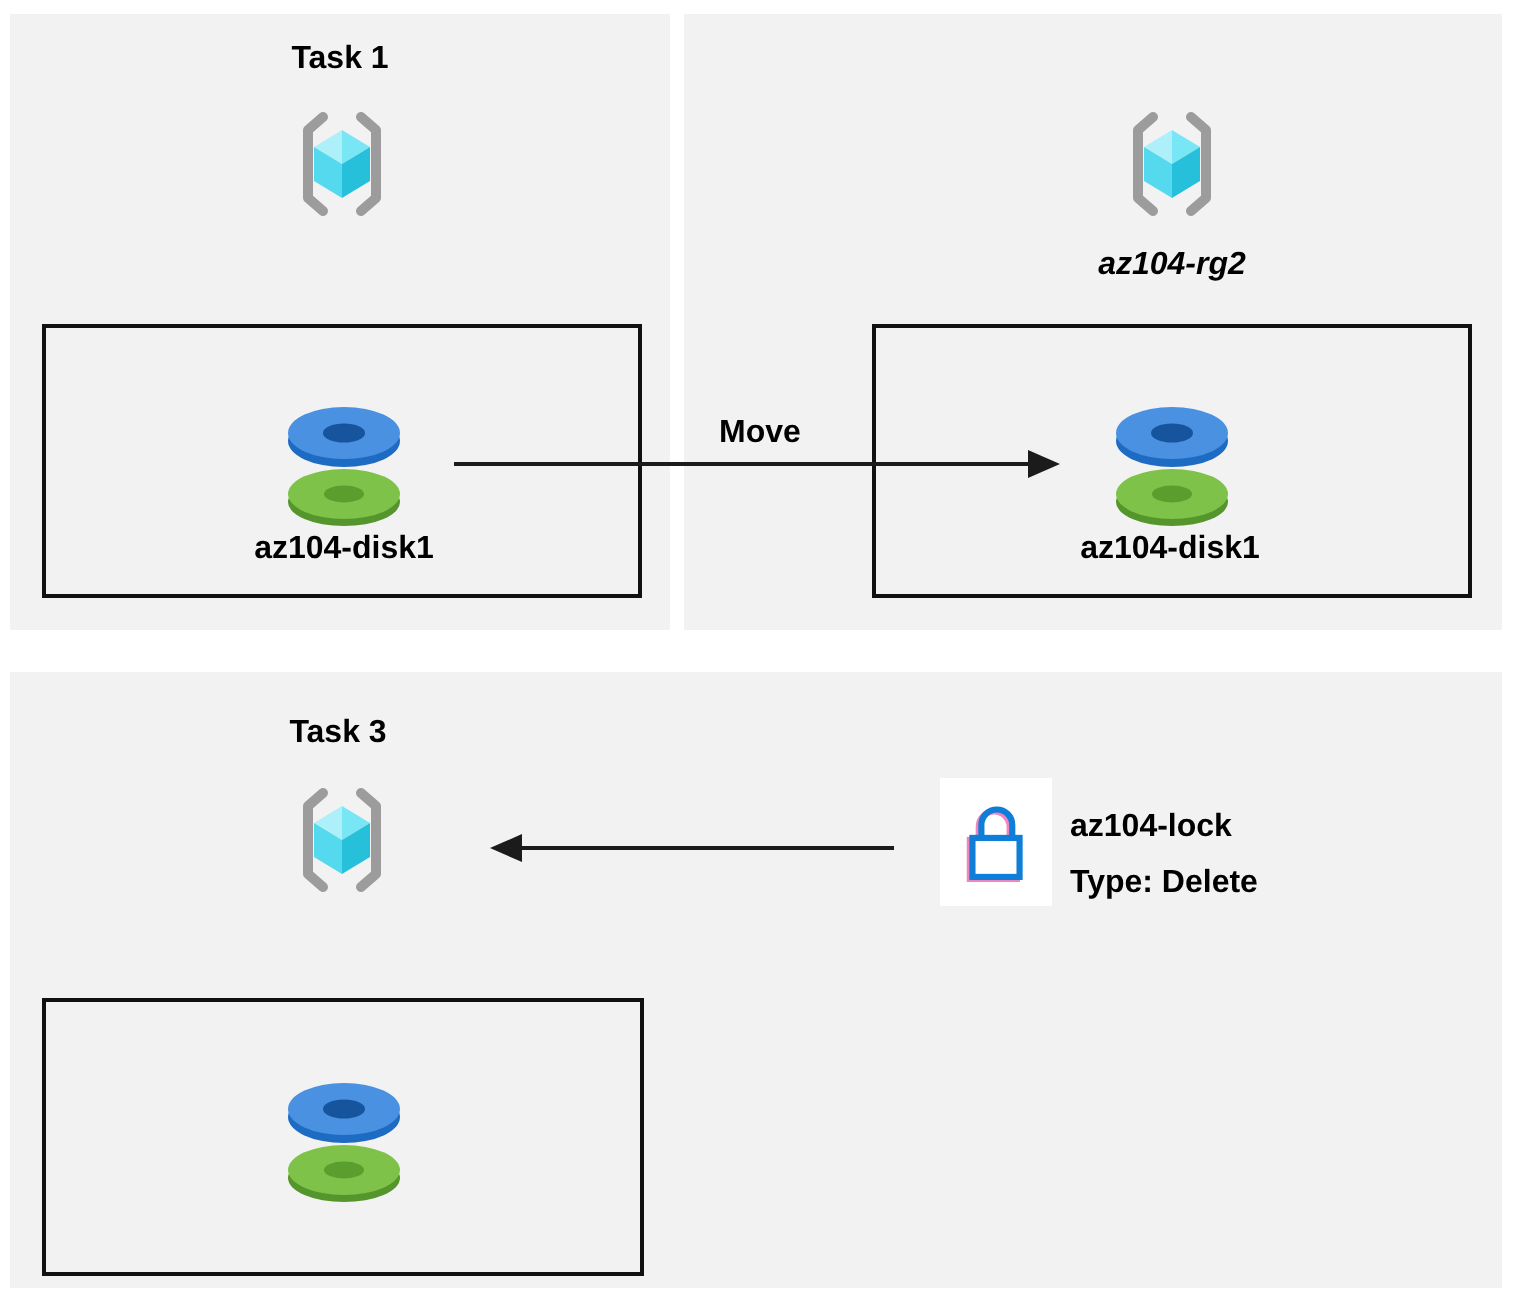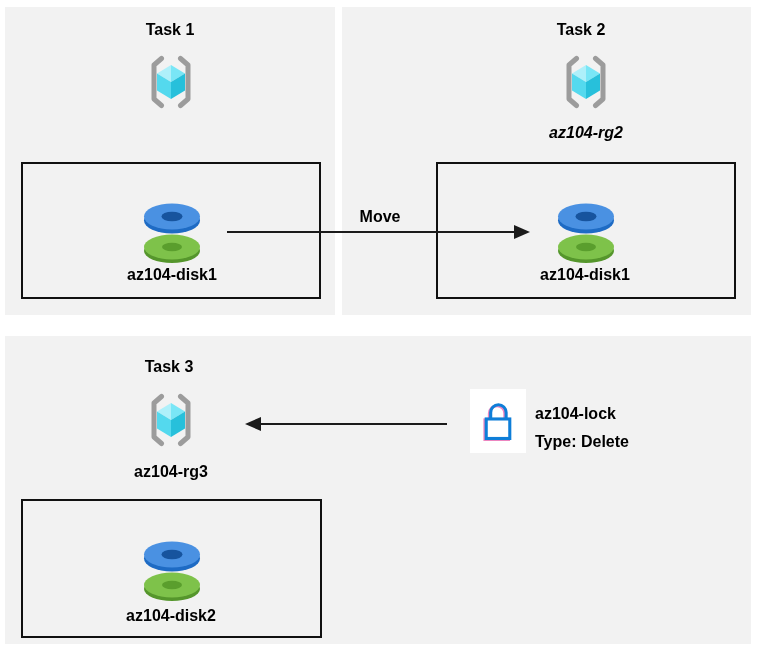--- a/index.html
+++ b/index.html
@@ -50,21 +50,20 @@
       <ellipse cx="29" cy="17.5" rx="28" ry="13" fill="#1e6bc4"></ellipse>
       <ellipse cx="29" cy="13.5" rx="28" ry="13" fill="#4a91e2"></ellipse>
       <ellipse cx="29" cy="13.5" rx="10.5" ry="4.8" fill="#17549e"></ellipse>
       <ellipse cx="29" cy="48" rx="28" ry="12" fill="#55962c"></ellipse>
       <ellipse cx="29" cy="44" rx="28" ry="12.5" fill="#7ec24a"></ellipse>
       <ellipse cx="29" cy="44" rx="10" ry="4.2" fill="#5a9e2d"></ellipse>
     </svg>
   </div>
   <div class="label" style="left:92px;top:265px;width:160px;">az104-disk1</div>
 
-  <div class="label" style="left:501px;top:20px;width:160px;">Task 2</div>
 
   <div class="icon" style="left:560px;top:55px;">
     <svg width="52" height="54" viewBox="0 0 52 54">
       <path d="M16.5 3.5 L9 10 L9 44 L16.5 50.5" fill="none" stroke="#9c9c9c" stroke-width="5" stroke-linejoin="round" stroke-linecap="round"></path>
       <path d="M35.5 3.5 L43 10 L43 44 L35.5 50.5" fill="none" stroke="#9c9c9c" stroke-width="5" stroke-linejoin="round" stroke-linecap="round"></path>
       <polygon points="26,10 12,18.5 26,27" fill="#aef0fa"></polygon>
       <polygon points="26,10 40,18.5 26,27" fill="#79e6f6"></polygon>
       <polygon points="12,18.5 26,27 26,44 12,35.5" fill="#54d9ee"></polygon>
       <polygon points="26,27 40,18.5 40,35.5 26,44" fill="#27c0db"></polygon>
     </svg>
@@ -89,34 +88,32 @@
   <div class="icon" style="left:145px;top:393px;">
     <svg width="52" height="54" viewBox="0 0 52 54">
       <path d="M16.5 3.5 L9 10 L9 44 L16.5 50.5" fill="none" stroke="#9c9c9c" stroke-width="5" stroke-linejoin="round" stroke-linecap="round"></path>
       <path d="M35.5 3.5 L43 10 L43 44 L35.5 50.5" fill="none" stroke="#9c9c9c" stroke-width="5" stroke-linejoin="round" stroke-linecap="round"></path>
       <polygon points="26,10 12,18.5 26,27" fill="#aef0fa"></polygon>
       <polygon points="26,10 40,18.5 26,27" fill="#79e6f6"></polygon>
       <polygon points="12,18.5 26,27 26,44 12,35.5" fill="#54d9ee"></polygon>
       <polygon points="26,27 40,18.5 40,35.5 26,44" fill="#27c0db"></polygon>
     </svg>
   </div>
-  <div class="label" style="left:91px;top:462px;width:160px;">az104-rg3</div>
 
   <div class="inner-box" style="left:21px;top:499px;width:297px;height:135px;"></div>
   <div class="icon" style="left:143px;top:541px;">
     <svg width="58" height="60" viewBox="0 0 58 60">
       <ellipse cx="29" cy="17.5" rx="28" ry="13" fill="#1e6bc4"></ellipse>
       <ellipse cx="29" cy="13.5" rx="28" ry="13" fill="#4a91e2"></ellipse>
       <ellipse cx="29" cy="13.5" rx="10.5" ry="4.8" fill="#17549e"></ellipse>
       <ellipse cx="29" cy="48" rx="28" ry="12" fill="#55962c"></ellipse>
       <ellipse cx="29" cy="44" rx="28" ry="12.5" fill="#7ec24a"></ellipse>
       <ellipse cx="29" cy="44" rx="10" ry="4.2" fill="#5a9e2d"></ellipse>
     </svg>
   </div>
-  <div class="label" style="left:91px;top:606px;width:160px;">az104-disk2</div>
 
   <div class="lock-plate" style="left:470px;top:389px;width:56px;height:64px;">
     <span>
       <svg width="50" height="52" viewBox="0 0 56 64">
         <g transform="translate(-1.6,1.2)" stroke="#ef86c0" stroke-width="3.8" fill="none">
           <path d="M19 31 V21.5 a9.5 9.5 0 0 1 19 0 V31"></path>
           <rect x="13.5" y="29.5" width="29" height="24"></rect>
         </g>
         <g stroke="#0e7ed8" stroke-width="3.8">
           <path d="M19 31 V21.5 a9.5 9.5 0 0 1 19 0 V31" fill="none"></path>

